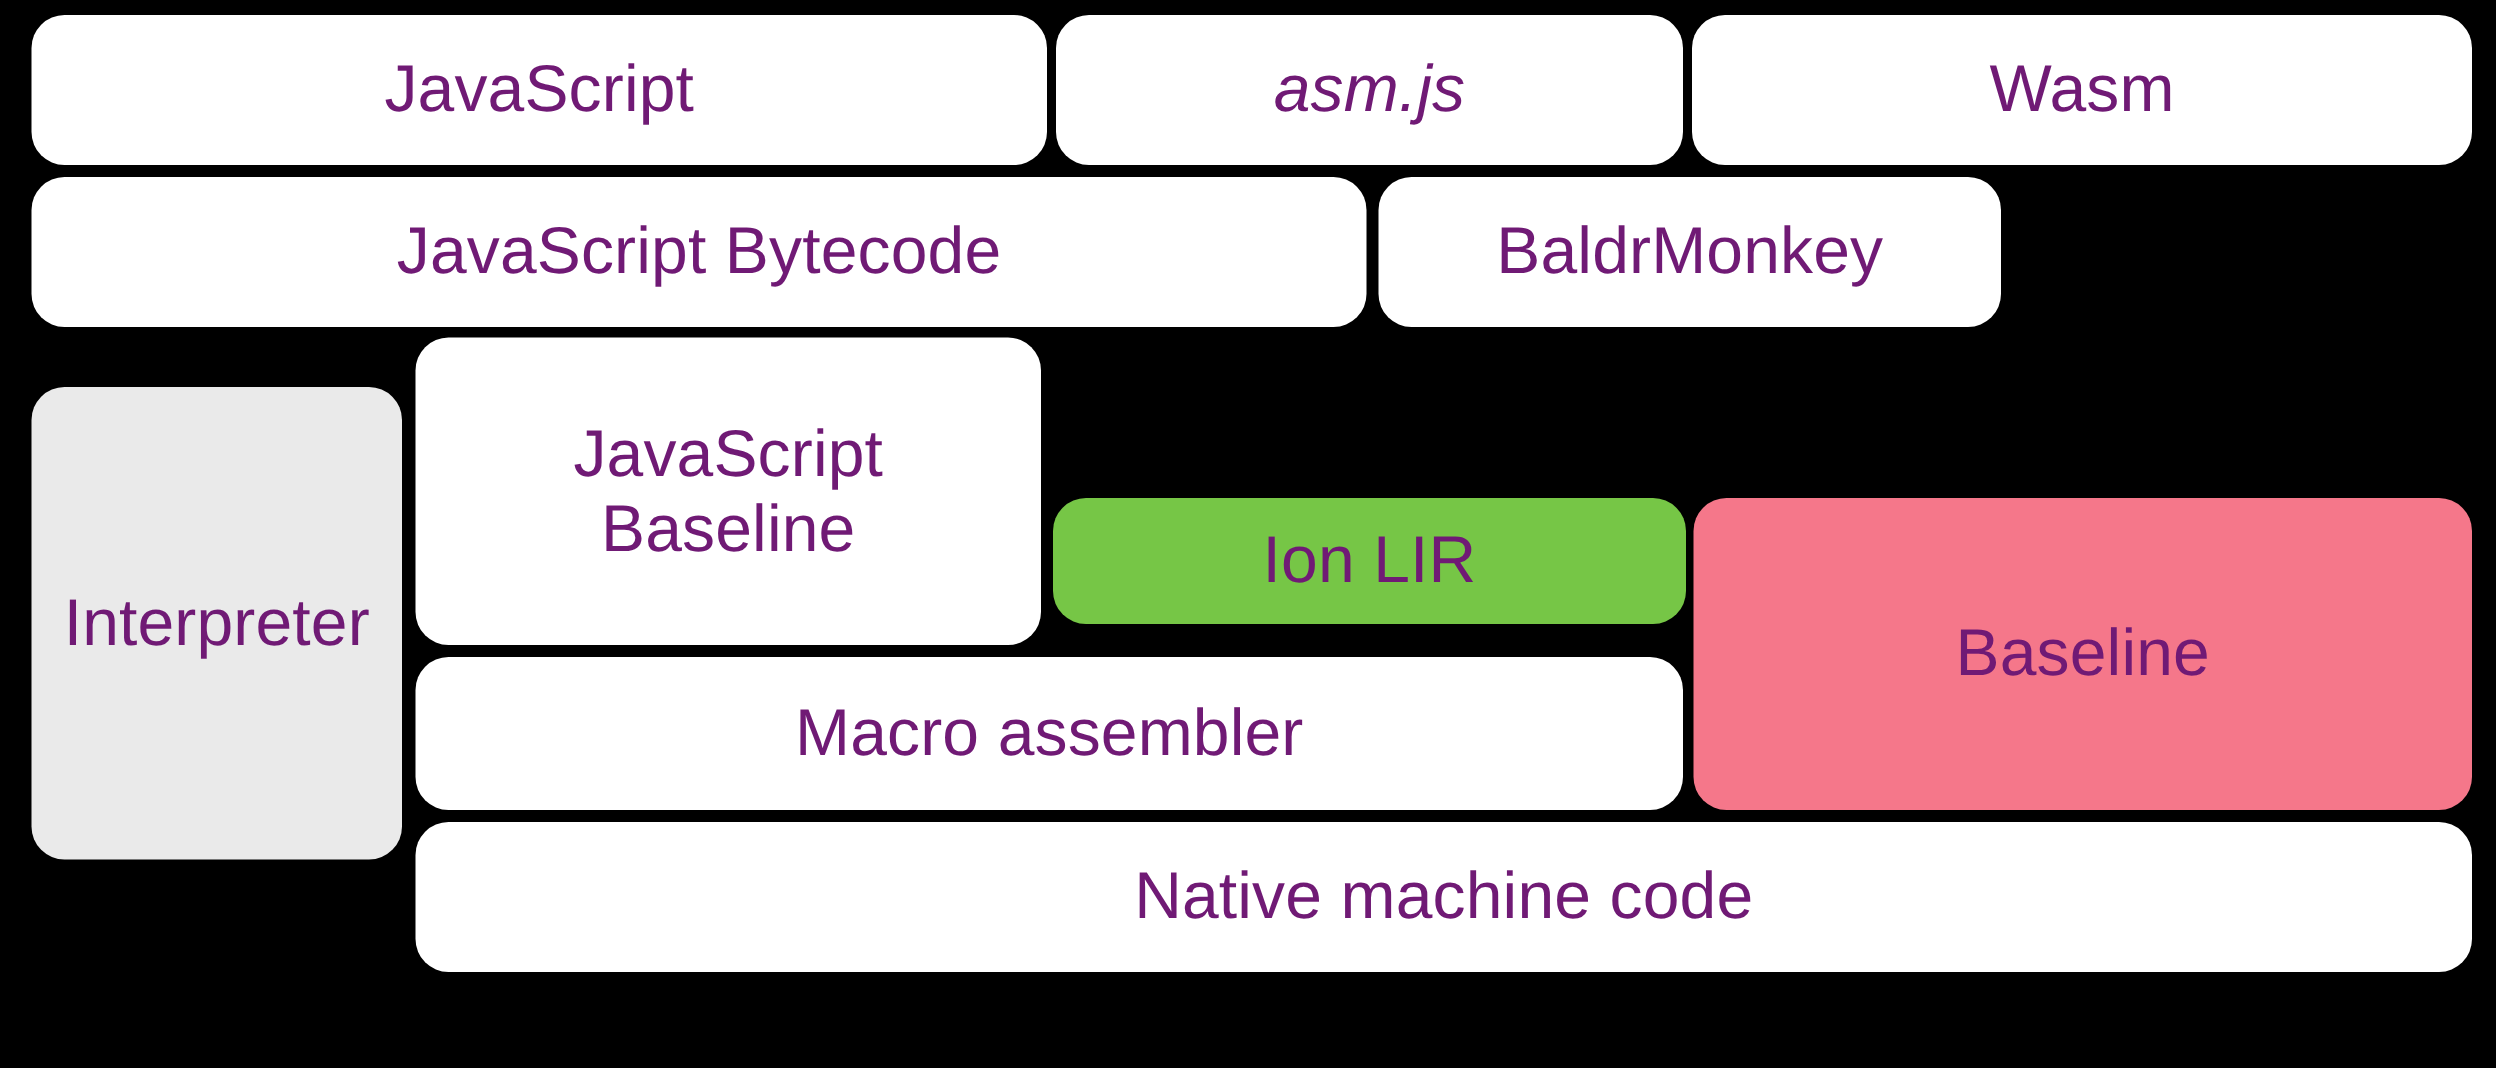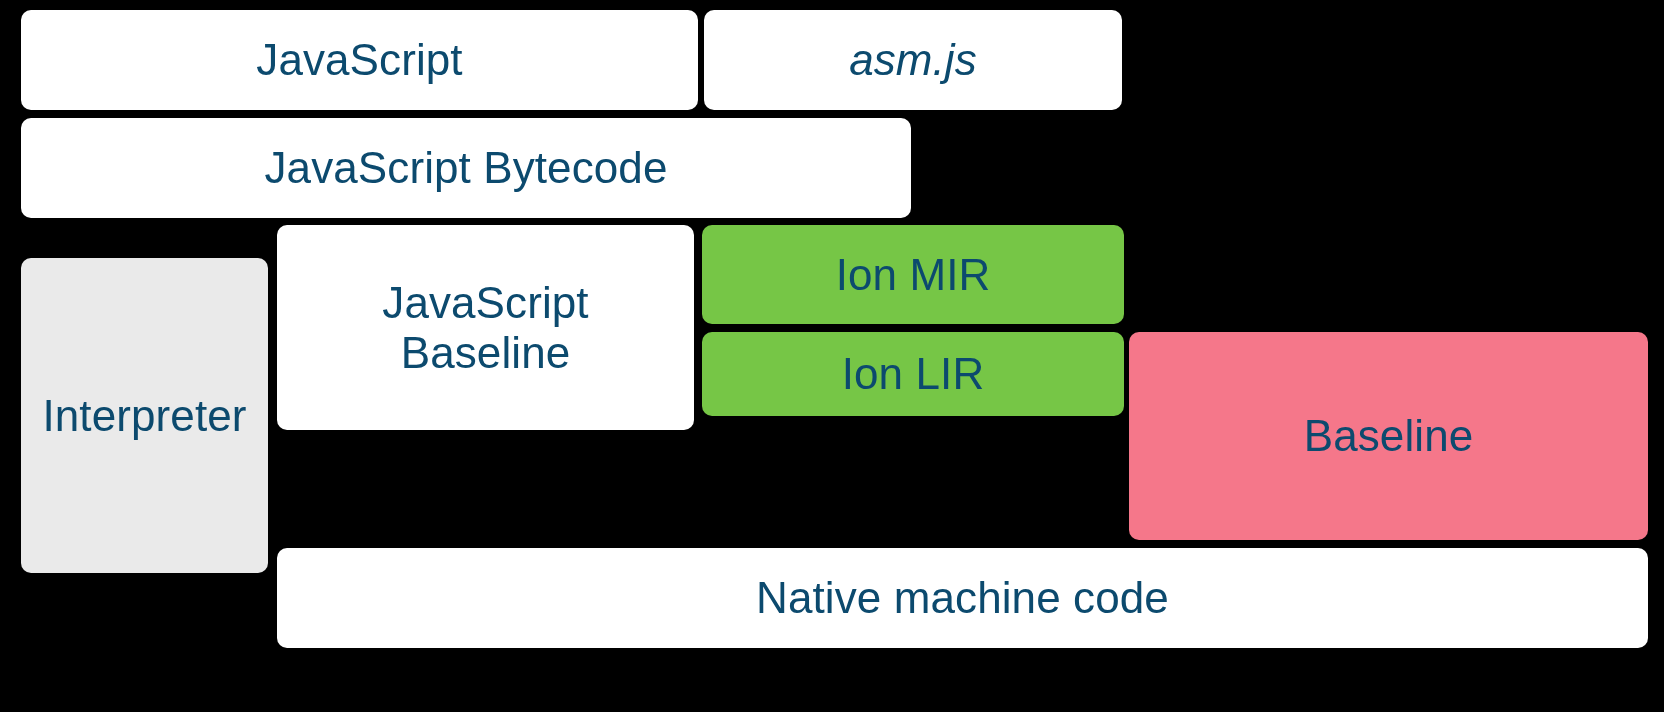--- a/index.html
+++ b/index.html
@@ -11,45 +11,47 @@
     position: relative;
     width: 1664px;
     height: 712px;
     background: #000000;
     overflow: hidden;
     font-family: "Liberation Sans", sans-serif;
   }
   .node {
     position: absolute;
     box-sizing: border-box;
-    border-radius: 10px;
+    border-radius: 22px;
     display: flex;
     align-items: center;
     justify-content: center;
     text-align: center;
-    color: #0c4a6e;
+    color: #701a75;
     font-size: 44px;
     line-height: 1.12;
     font-weight: 400;
     letter-spacing: 0.1px;
     white-space: pre-line;
     user-select: none;
   }
   .node.white  { background: #ffffff; }
   .node.grey   { background: #eaeaea; }
   .node.green  { background: #76c646; }
   .node.pink   { background: #f5778a; }
 </style>
 </head>
 <body>
 
 <div id="canvas">
     <div class="node white" style="left: 21px; top: 10px; width: 677px; height: 100px; background: rgb(255, 255, 255);">JavaScript</div>
     <div class="node white" style="left: 704px; top: 10px; width: 418px; height: 100px; background: rgb(255, 255, 255); font-style: italic;">asm.js</div>
+    <div class="node white" style="left: 1128px; top: 10px; width: 520px; height: 100px; background: rgb(255, 255, 255);">Wasm</div>
     <div class="node white" style="left: 21px; top: 118px; width: 890px; height: 100px; background: rgb(255, 255, 255);">JavaScript Bytecode</div>
+    <div class="node white" style="left: 919px; top: 118px; width: 415px; height: 100px; background: rgb(255, 255, 255);">BaldrMonkey</div>
     <div class="node grey" style="left: 21px; top: 225px; width: 247px; height: 315px; background: rgb(234, 234, 234); margin-top: 33px;">Interpreter</div>
     <div class="node white" style="left: 277px; top: 225px; width: 417px; height: 205px; background: rgb(255, 255, 255);">JavaScript
 Baseline</div>
-    <div class="node green" style="left: 702px; top: 225px; width: 422px; height: 99px; background: rgb(118, 198, 70);">Ion MIR</div>
     <div class="node green" style="left: 702px; top: 332px; width: 422px; height: 84px; background: rgb(118, 198, 70);">Ion LIR</div>
     <div class="node pink" style="left: 1129px; top: 332px; width: 519px; height: 208px; background: rgb(245, 119, 138);">Baseline</div>
+    <div class="node white" style="left: 277px; top: 438px; width: 845px; height: 102px; background: rgb(255, 255, 255);">Macro assembler</div>
     <div class="node white" style="left: 277px; top: 548px; width: 1371px; height: 100px; background: rgb(255, 255, 255);">Native machine code</div>
   </div>
 
 </body></html>

